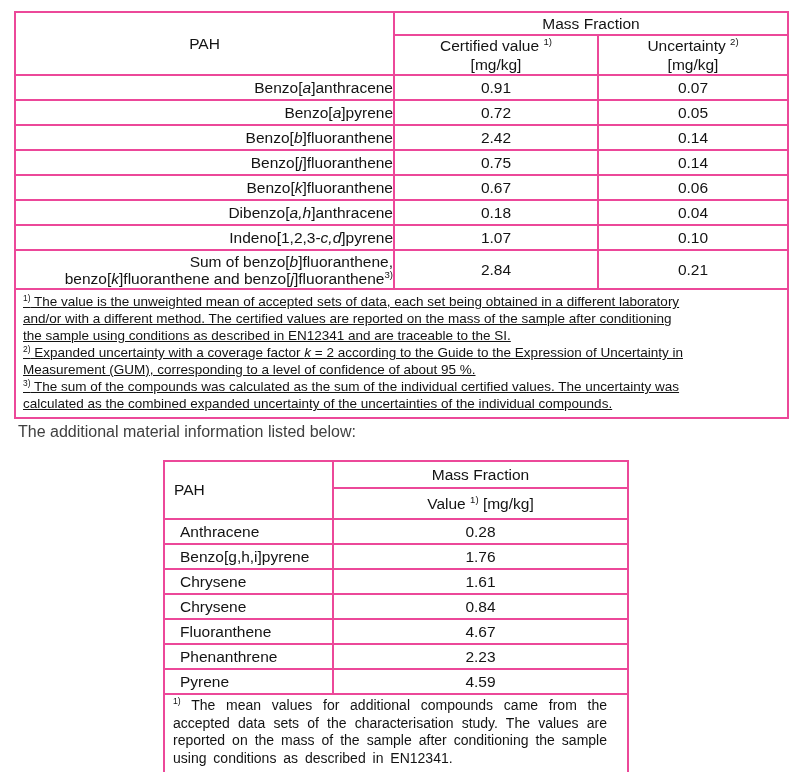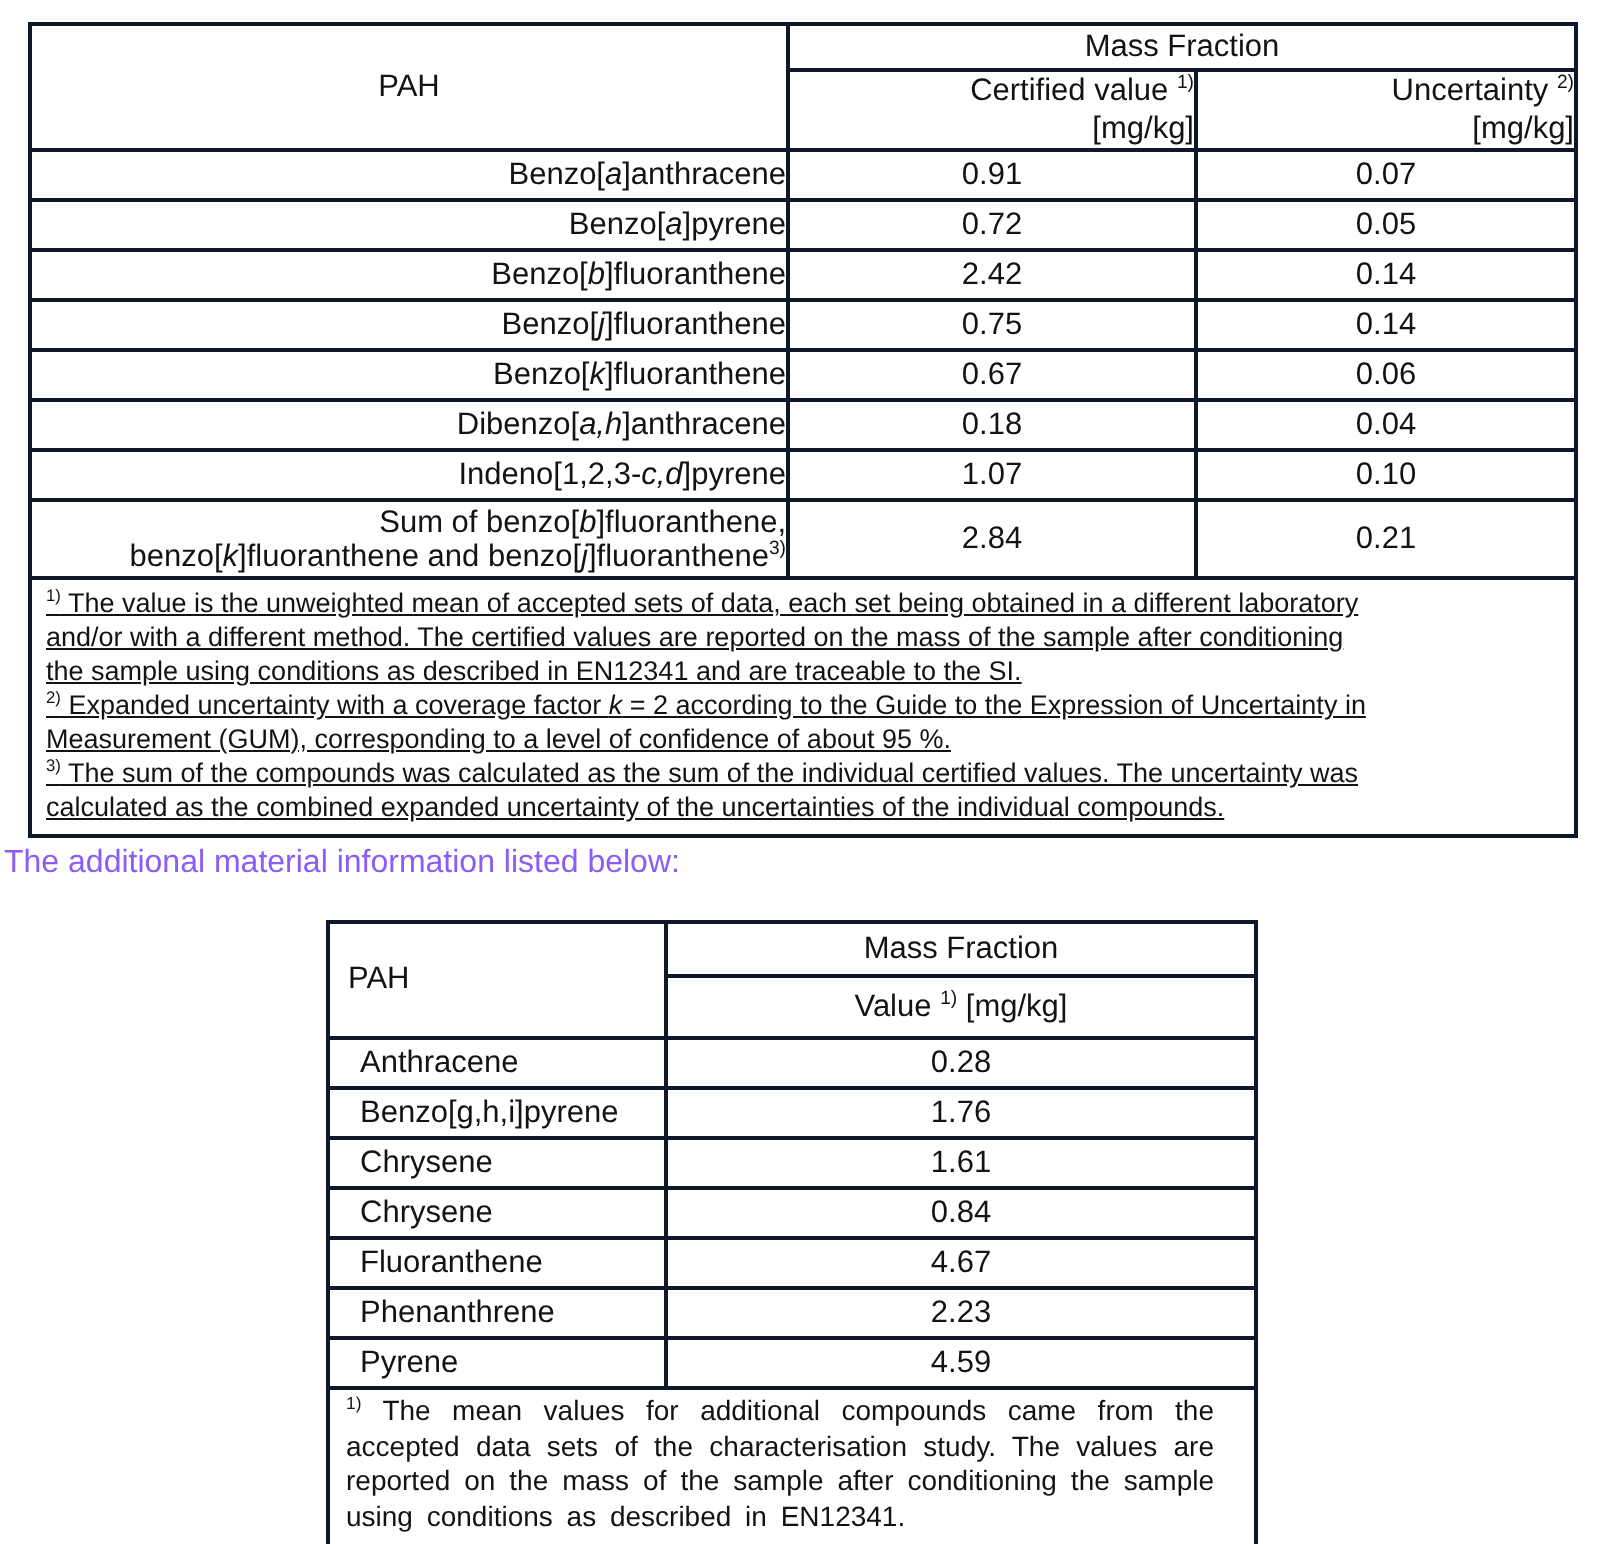--- a/index.html
+++ b/index.html
@@ -10,28 +10,28 @@
     color:#131313;
   }
   sup { font-size:0.62em; vertical-align:super; line-height:0; }
   i { font-style:italic; }
 
   table.doc-table {
     position:absolute; border-collapse:collapse; table-layout:fixed;
     background:#fff; font-size:15.5px; color:#131313;
   }
   table.doc-table th, table.doc-table td {
-    border:2px solid #0f172a; font-weight:normal; vertical-align:middle;
+    border:2px solid #ec4899; font-weight:normal; vertical-align:middle;
   }
 
   
   .tbl1 { left:14px; top:11px; width:773px; }
   .tbl1 .hdr-mf  { height:23px; text-align:center; }
   .tbl1 .hdr-pah { text-align:center; }
-  .tbl1 .hdr-sub { height:38px; text-align:right; line-height:19px; }
+  .tbl1 .hdr-sub { height:38px; text-align:center; line-height:19px; }
   .tbl1 tbody.rows tr { height:25px; }
   .tbl1 tbody.rows tr.sum-row { height:39px;border-radius:18px; }
   .tbl1 .name { text-align:right; padding-left:8px; line-height:17px; }
   .val { text-align:center; }
   .tbl1 .fn-cell {
     padding:3px 7px 5px 7px; font-size:13.5px; line-height:17px;
     text-align:left;
     text-decoration:underline;
   }
 
@@ -41,22 +41,22 @@
   .tbl2 .hdr-pah { text-align:left; padding-left:9px; }
   .tbl2 .hdr-sub { height:31px; text-align:center; }
   .tbl2 tbody.rows tr { height:25px; }
   .tbl2 .name { text-align:left; padding-left:15px; }
   .tbl2 .fn-cell {
     padding:2px 20px 5px 8px; font-size:14px; line-height:17.5px;
     text-align:justify; word-spacing:3px;margin-top:20px;
   }
 
   .intro {
-    position:absolute; left:2px; top:423px;
-    font-size:16px; color:#8b5cf6;
+    position:absolute; left:18px; top:423px;
+    font-size:16px; color:#404040;
   }
 </style>
 </head>
 <body>
 
 <table class="doc-table tbl1">
   <colgroup>
     <col style="width:379px">
       <col style="width:204px">
       <col style="width:190px">

